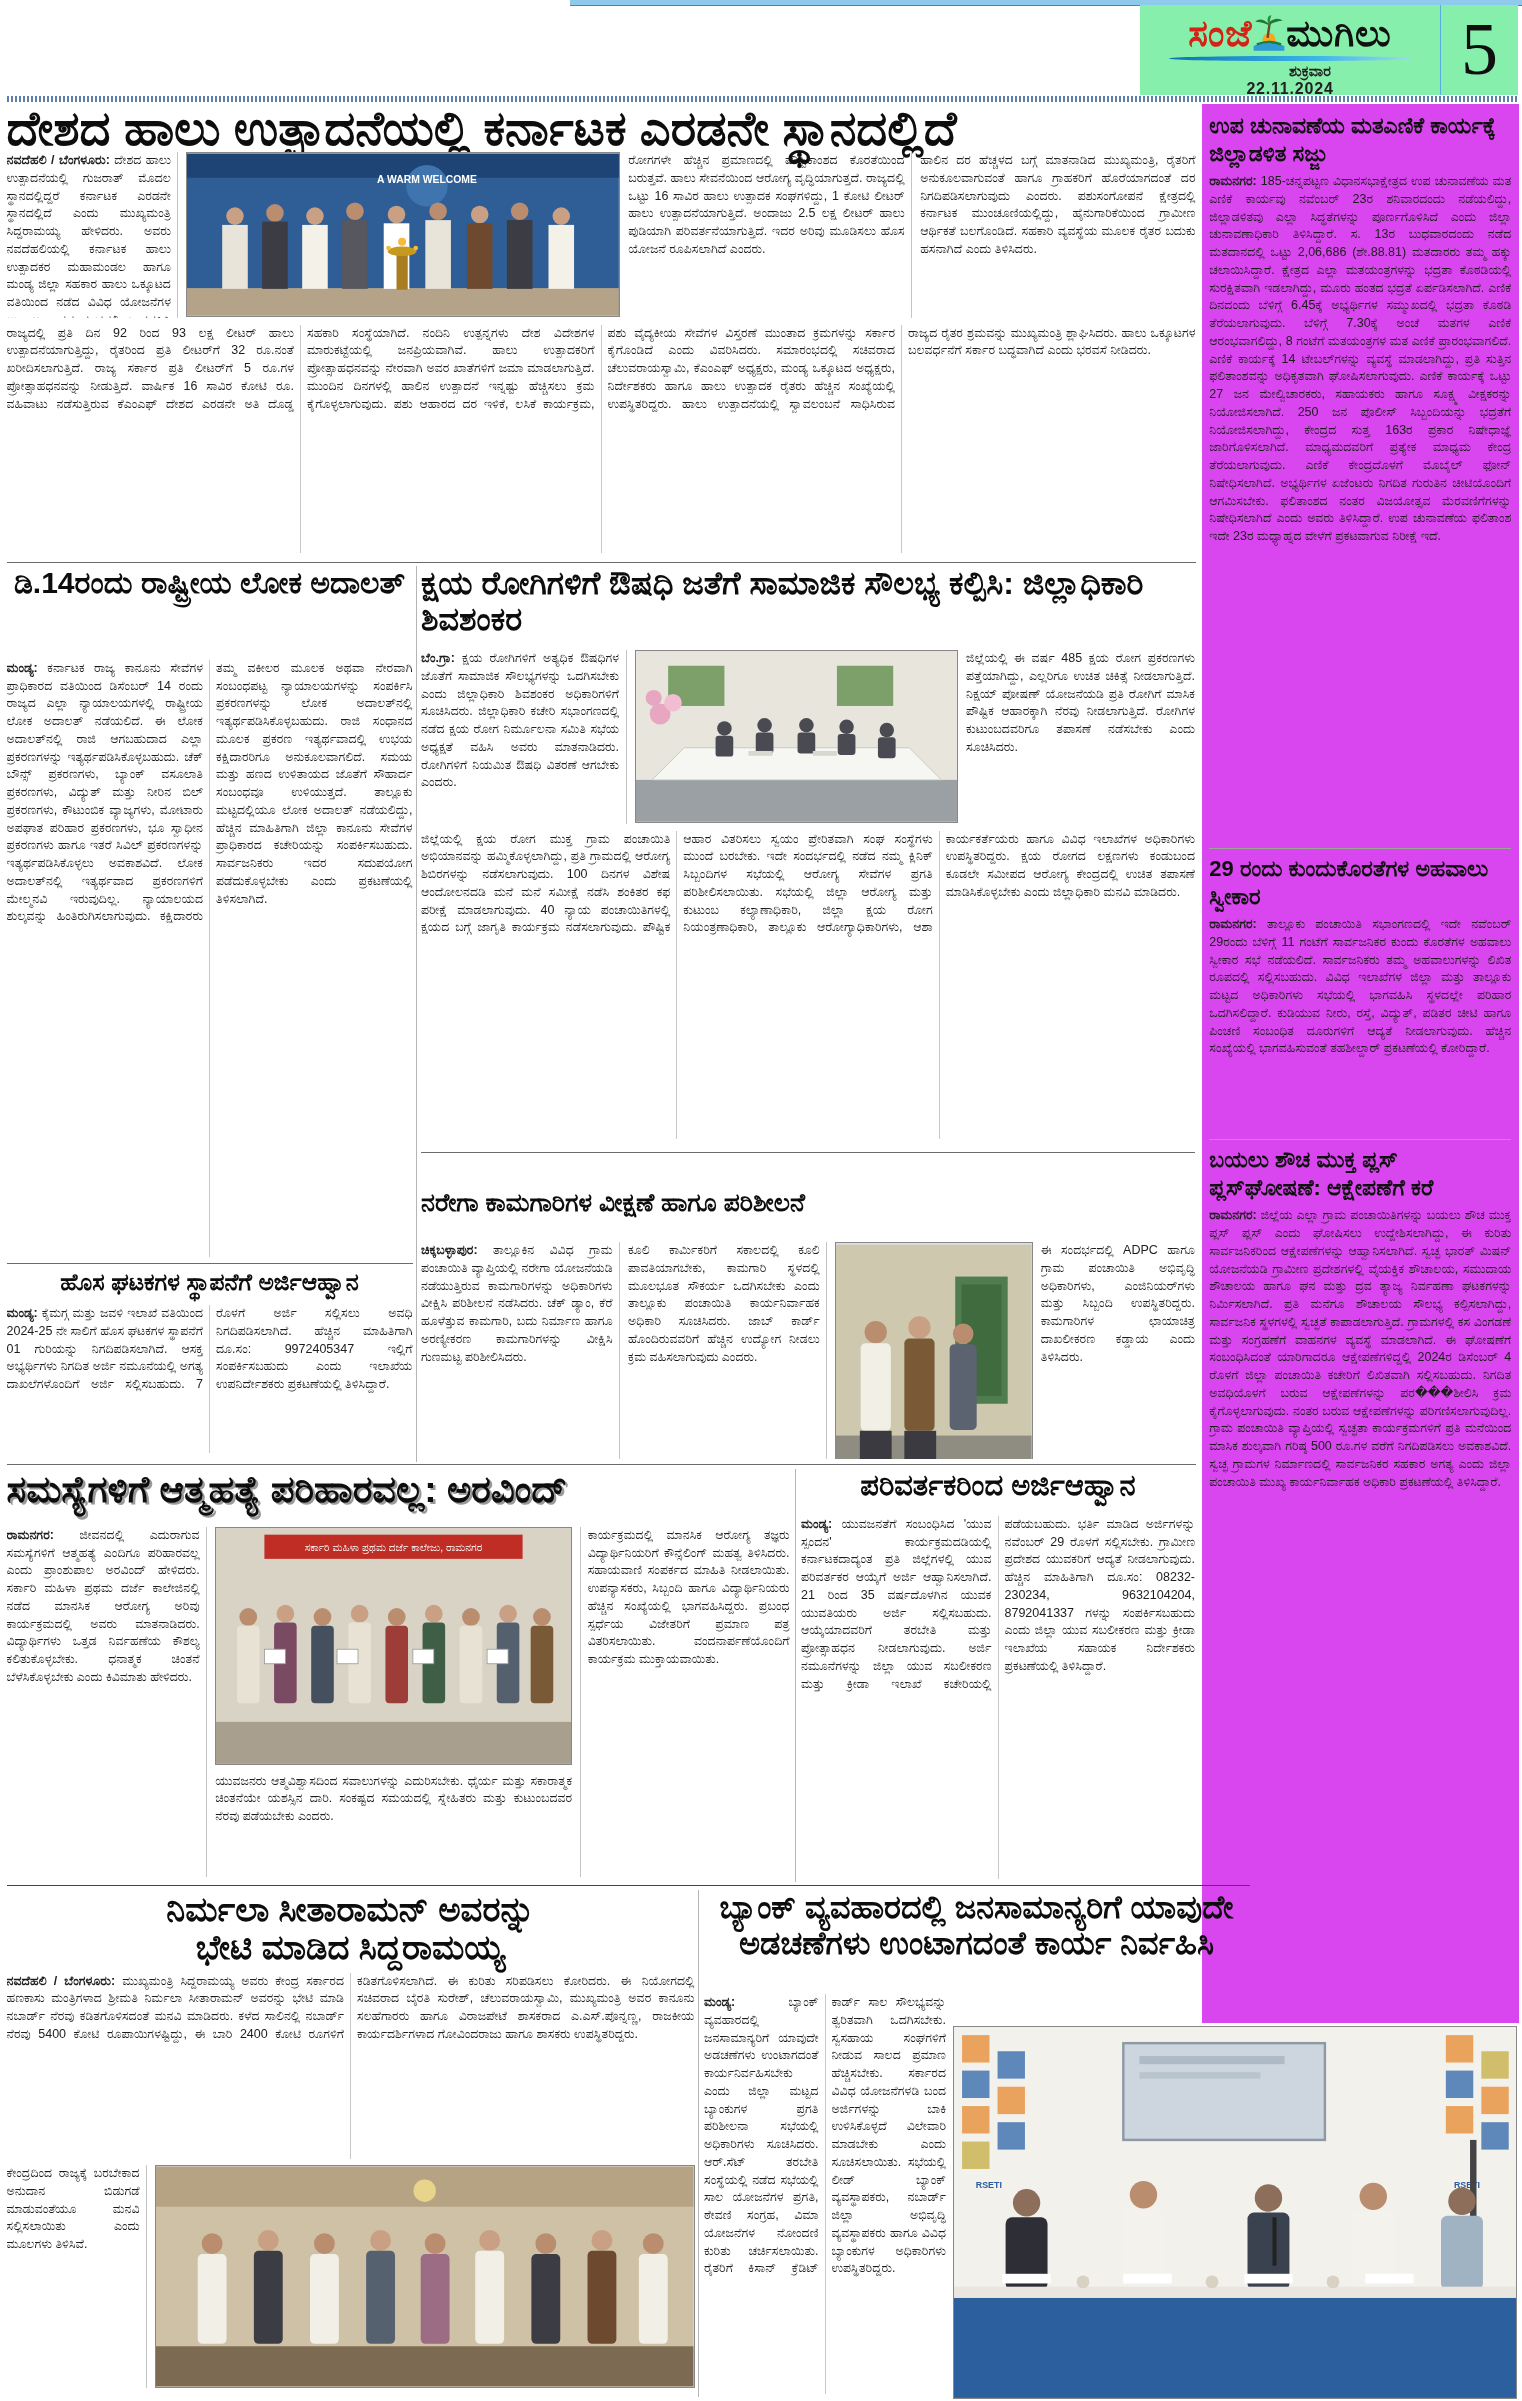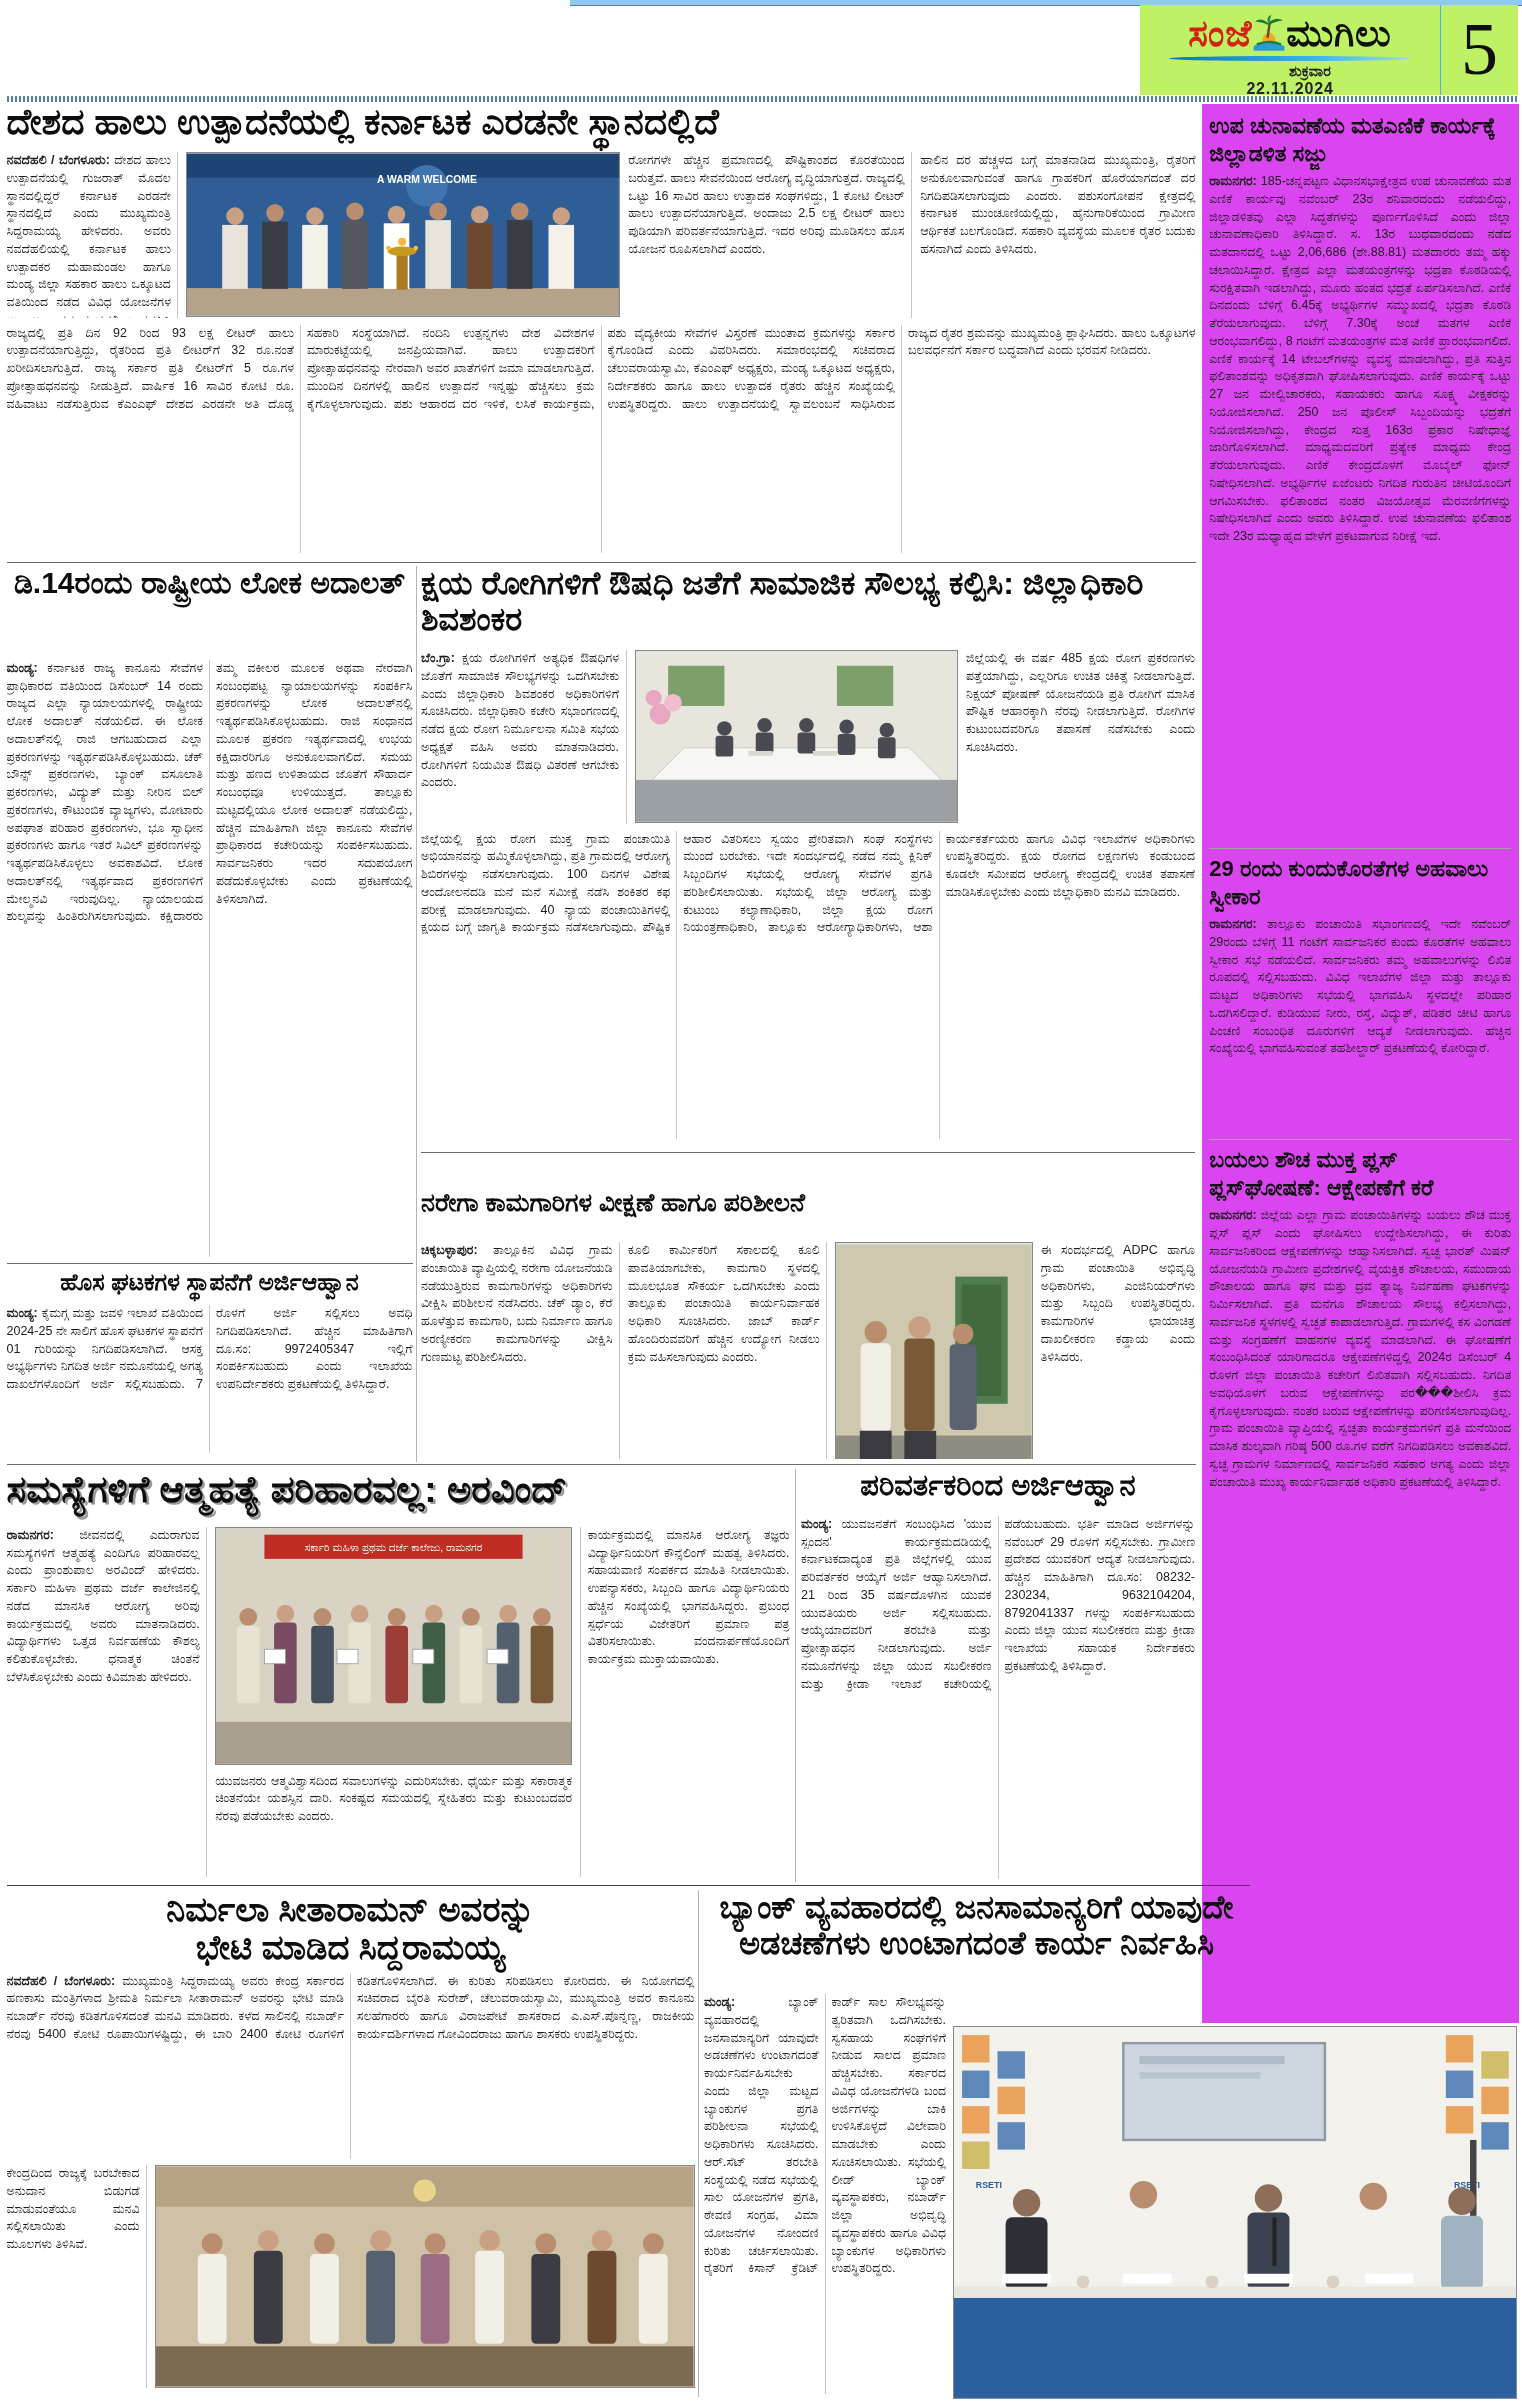--- a/index.html
+++ b/index.html
@@ -11,21 +11,21 @@
   .h-main{font-weight:bold;color:#0d0d0d;line-height:1.12;}
   .cols2{column-count:2;column-gap:13px;column-rule:0.8px solid #c8c8c8;}
   .cols3{column-count:3;column-gap:13px;column-rule:0.8px solid #c8c8c8;}
   .cols4{column-count:4;column-gap:13px;column-rule:0.8px solid #c8c8c8;}
   .vline{border-left:0.8px solid #b5b5b5;}
   .hline{border-top:0.8px solid #6b6b6b;}
   .dotrule{background:repeating-linear-gradient(90deg,#5c7fae 0 1.6px,transparent 1.6px 4px);}
   .colr{border-right:0.8px solid #c4c4c4;padding-right:6.5px;}
   .flexrow{display:flex;gap:8px;}
   .photo{background:#ddd;border:0.8px solid #888;}
-  .masthead{background:#bef264;display:flex;align-items:stretch;}
+  .masthead{background:#86efac;display:flex;align-items:stretch;}
   .mh-left{flex:1;text-align:center;padding-top:8px;}
   .mh-title{font-size:37px;font-weight:bold;letter-spacing:0.8px;}
   .mh-red{color:#d42315;}
   .mh-black{color:#111;}
   .swoosh{height:5.6px;width:242px;margin:0.8px auto 1.6px auto;border-radius:50%;background:linear-gradient(90deg,#0b71b8,#3ab5e8 60%,#9fd8f0);}
   .mh-day{font-size:14.5px;font-weight:bold;color:#222;padding-left:40px;}
   .mh-date{font-size:16px;font-weight:bold;color:#222;letter-spacing:0.8px;}
   .mh-page{width:77px;border-left:1.6px solid #58aede;display:flex;align-items:center;justify-content:center;font-family:"Liberation Serif","DejaVu Serif",serif;font-size:74px;color:#101010;}
   .greencol{background:#d946ef;padding:8px 7.3px;}
   .gc-head{font-size:22px;font-weight:bold;line-height:1.28;color:#101010;}
@@ -81,21 +81,21 @@
   <div>
     <div class="gc-head">ಬಯಲು ಶೌಚ ಮುಕ್ತ ಪ್ಲಸ್ ಪ್ಲಸ್‌ಘೋಷಣೆ: ಆಕ್ಷೇಪಣೆಗೆ ಕರೆ</div>
     <div class="body-txt of" style="height:759px;margin-top:4.8px;">
       <span class="dateline">ರಾಮನಗರ:</span>
       <span>ಜಿಲ್ಲೆಯ ಎಲ್ಲಾ ಗ್ರಾಮ ಪಂಚಾಯಿತಿಗಳನ್ನು ಬಯಲು ಶೌಚ ಮುಕ್ತ ಪ್ಲಸ್ ಪ್ಲಸ್ ಎಂದು ಘೋಷಿಸಲು ಉದ್ದೇಶಿಸಲಾಗಿದ್ದು, ಈ ಕುರಿತು ಸಾರ್ವಜನಿಕರಿಂದ ಆಕ್ಷೇಪಣೆಗಳನ್ನು ಆಹ್ವಾನಿಸಲಾಗಿದೆ. ಸ್ವಚ್ಛ ಭಾರತ್ ಮಿಷನ್ ಯೋಜನೆಯಡಿ ಗ್ರಾಮೀಣ ಪ್ರದೇಶಗಳಲ್ಲಿ ವೈಯಕ್ತಿಕ ಶೌಚಾಲಯ, ಸಮುದಾಯ ಶೌಚಾಲಯ ಹಾಗೂ ಘನ ಮತ್ತು ದ್ರವ ತ್ಯಾಜ್ಯ ನಿರ್ವಹಣಾ ಘಟಕಗಳನ್ನು ನಿರ್ಮಿಸಲಾಗಿದೆ. ಪ್ರತಿ ಮನೆಗೂ ಶೌಚಾಲಯ ಸೌಲಭ್ಯ ಕಲ್ಪಿಸಲಾಗಿದ್ದು, ಸಾರ್ವಜನಿಕ ಸ್ಥಳಗಳಲ್ಲಿ ಸ್ವಚ್ಛತೆ ಕಾಪಾಡಲಾಗುತ್ತಿದೆ. ಗ್ರಾಮಗಳಲ್ಲಿ ಕಸ ವಿಂಗಡಣೆ ಮತ್ತು ಸಂಗ್ರಹಣೆಗೆ ವಾಹನಗಳ ವ್ಯವಸ್ಥೆ ಮಾಡಲಾಗಿದೆ. ಈ ಘೋಷಣೆಗೆ ಸಂಬಂಧಿಸಿದಂತೆ ಯಾರಿಗಾದರೂ ಆಕ್ಷೇಪಣೆಗಳಿದ್ದಲ್ಲಿ 2024ರ ಡಿಸೆಂಬರ್ 4 ರೊಳಗೆ ಜಿಲ್ಲಾ ಪಂಚಾಯಿತಿ ಕಚೇರಿಗೆ ಲಿಖಿತವಾಗಿ ಸಲ್ಲಿಸಬಹುದು. ನಿಗದಿತ ಅವಧಿಯೊಳಗೆ ಬರುವ ಆಕ್ಷೇಪಣೆಗಳನ್ನು ಪರ���ಶೀಲಿಸಿ ಕ್ರಮ ಕೈಗೊಳ್ಳಲಾಗುವುದು. ನಂತರ ಬರುವ ಆಕ್ಷೇಪಣೆಗಳನ್ನು ಪರಿಗಣಿಸಲಾಗುವುದಿಲ್ಲ. ಗ್ರಾಮ ಪಂಚಾಯಿತಿ ವ್ಯಾಪ್ತಿಯಲ್ಲಿ ಸ್ವಚ್ಛತಾ ಕಾರ್ಯಕ್ರಮಗಳಿಗೆ ಪ್ರತಿ ಮನೆಯಿಂದ ಮಾಸಿಕ ಶುಲ್ಕವಾಗಿ ಗರಿಷ್ಠ 500 ರೂ.ಗಳ ವರೆಗೆ ನಿಗದಿಪಡಿಸಲು ಅವಕಾಶವಿದೆ. ಸ್ವಚ್ಛ ಗ್ರಾಮಗಳ ನಿರ್ಮಾಣದಲ್ಲಿ ಸಾರ್ವಜನಿಕರ ಸಹಕಾರ ಅಗತ್ಯ ಎಂದು ಜಿಲ್ಲಾ ಪಂಚಾಯಿತಿ ಮುಖ್ಯ ಕಾರ್ಯನಿರ್ವಾಹಕ ಅಧಿಕಾರಿ ಪ್ರಕಟಣೆಯಲ್ಲಿ ತಿಳಿಸಿದ್ದಾರೆ.</span>
     </div>
   </div>
 </div>
 
 <div class="abs of" style="left:6.5px;top:102px;width:1189px;height:457px;">
-  <div class="h-main" style="font-size:36px;height:47px;">ದೇಶದ ಹಾಲು ಉತ್ಪಾದನೆಯಲ್ಲಿ ಕರ್ನಾಟಕ ಎರಡನೇ ಸ್ಥಾನದಲ್ಲಿದೆ</div>
+  <div class="h-main" style="font-size:48px;height:47px;">ದೇಶದ ಹಾಲು ಉತ್ಪಾದನೆಯಲ್ಲಿ ಕರ್ನಾಟಕ ಎರಡನೇ ಸ್ಥಾನದಲ್ಲಿದೆ</div>
   <div class="flexrow" style="margin-top:3.2px;height:166px;">
     <div class="body-txt of colr" style="width:166px;height:166px;">
       <span class="dateline">ನವದೆಹಲಿ / ಬೆಂಗಳೂರು:</span>
       <span>ದೇಶದ ಹಾಲು ಉತ್ಪಾದನೆಯಲ್ಲಿ ಗುಜರಾತ್ ಮೊದಲ ಸ್ಥಾನದಲ್ಲಿದ್ದರೆ ಕರ್ನಾಟಕ ಎರಡನೇ ಸ್ಥಾನದಲ್ಲಿದೆ ಎಂದು ಮುಖ್ಯಮಂತ್ರಿ ಸಿದ್ದರಾಮಯ್ಯ ಹೇಳಿದರು. ಅವರು ನವದೆಹಲಿಯಲ್ಲಿ ಕರ್ನಾಟಕ ಹಾಲು ಉತ್ಪಾದಕರ ಮಹಾಮಂಡಲ ಹಾಗೂ ಮಂಡ್ಯ ಜಿಲ್ಲಾ ಸಹಕಾರ ಹಾಲು ಒಕ್ಕೂಟದ ವತಿಯಿಂದ ನಡೆದ ವಿವಿಧ ಯೋಜನೆಗಳ ಉದ್ಘಾಟನಾ ಸಮಾರಂಭದಲ್ಲಿ ಭಾಗವಹಿಸಿ ಮಾತನಾಡಿದರು. ಕೆ.ಎಂ.ಎಫ್ ಮತ್ತು ಮಂಡ್ಯ ಹಾಲು ಒಕ್ಕೂಟ ಸೇರಿ ವಿವಿಧ ಶ್ರೇಣಿಗಳ ಹಾಲು ಉತ್ಪನ್ನಗಳನ್ನು ಮಾರುಕಟ್ಟೆಗೆ ಬಿಡುಗಡೆ ಮಾಡಲಾಯಿತು.</span>
     </div>
     <svg class="photo" width="436" height="163" viewBox="0 0 540 202">
       <rect width="540" height="202" fill="#2f5d95"></rect>
       <rect width="540" height="30" fill="#1d4474"></rect>
       <circle cx="300" cy="40" r="26" fill="#3f74ae"></circle>
       <text x="300" y="37" font-size="13" font-weight="bold" fill="#ffffff" text-anchor="middle">A WARM WELCOME</text>

